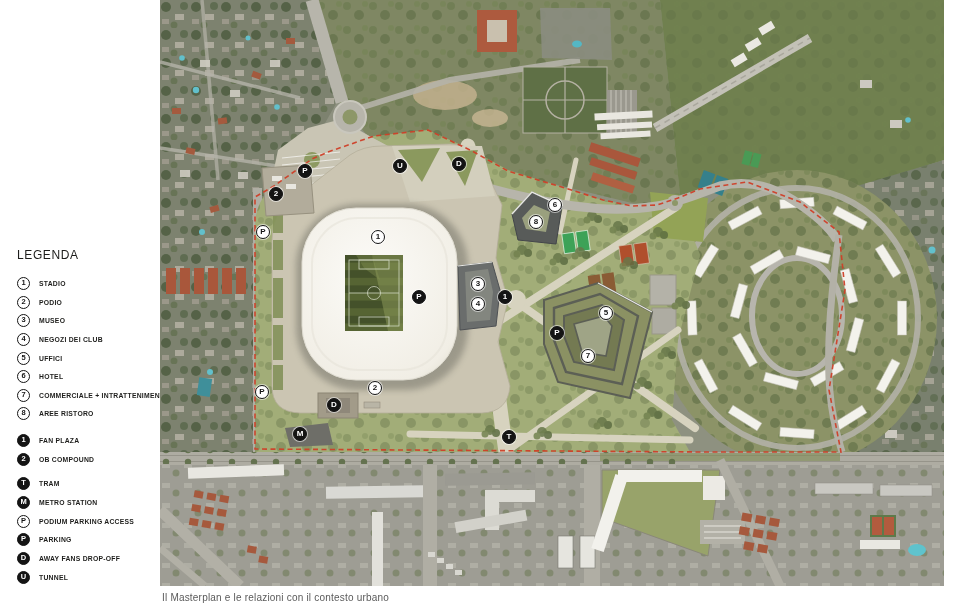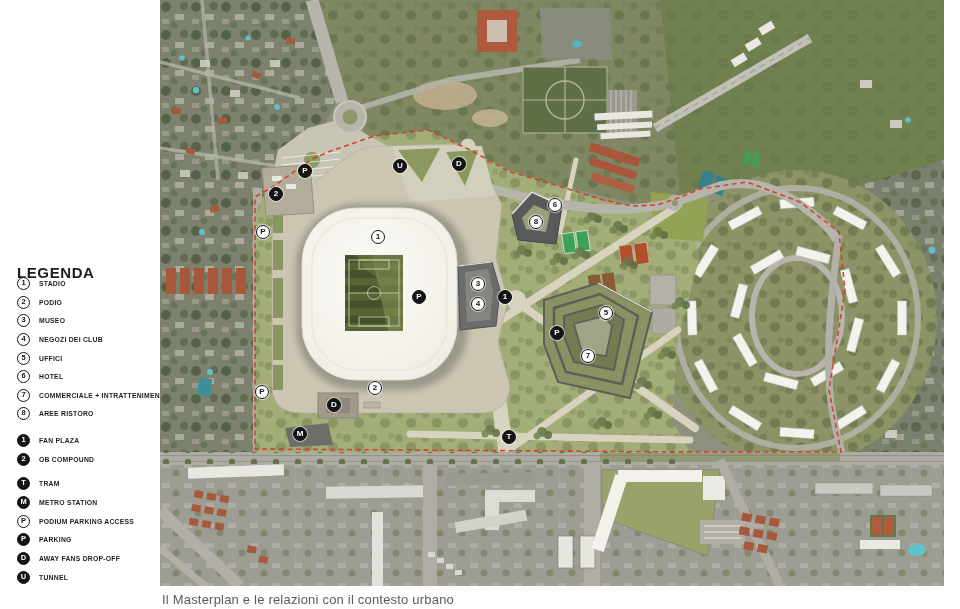--- a/index.html
+++ b/index.html
@@ -1,36 +1,36 @@
 <!DOCTYPE html>
 <html><head>
 <meta charset="utf-8">
 <style>
   html,body{margin:0;padding:0;background:#ffffff;}
   #page{position:relative;width:960px;height:609px;background:#ffffff;overflow:hidden;
         font-family:"Liberation Sans",sans-serif;}
   
   #legend{position:absolute;left:0;top:240px;width:160px;height:350px;}
-  #legend-title{position:absolute;left:17px;top:24px;font-size:15px;font-weight:bold;
+  #legend-title{position:absolute;left:17px;top:8px;font-size:12px;font-weight:normal;
                 letter-spacing:.6px;color:#1d1d1b;}
   .lrow{position:absolute;left:17px;height:14px;display:flex;align-items:center;gap:9px;white-space:nowrap;}
   .lc{width:13px;height:13px;border-radius:50%;box-sizing:border-box;flex:0 0 13px;
       display:flex;align-items:center;justify-content:center;font-size:7.5px;font-weight:bold;line-height:1;}
   .lc.o{background:#fff;border:1.6px solid #141414;color:#141414;}
   .lc.f{background:#141414;border:1.6px solid #141414;color:#fff;}
   .ll{font-size:6.8px;font-weight:bold;letter-spacing:.25px;color:#1d1d1b;}
   
   #map{position:absolute;left:160px;top:0;width:784px;height:586px;}
   #map svg{display:block;}
   .mk{position:absolute;width:14px;height:14px;border-radius:50%;box-sizing:border-box;
       transform:translate(-50%,-50%);display:flex;align-items:center;justify-content:center;
       font-size:8px;font-weight:bold;line-height:1;box-shadow:0 0 0 1px rgba(255,255,255,.55);}
   .mk.o{background:#fff;border:1.8px solid #141414;color:#141414;}
   .mk.f{background:#141414;border:1.8px solid #141414;color:#fff;}
-  #caption{position:absolute;left:162px;top:592px;font-size:13px;color:#5a5a5a;letter-spacing:.2px;}
+  #caption{position:absolute;left:162px;top:592px;font-size:10px;color:#5a5a5a;letter-spacing:.2px;}
 </style>
 </head>
 <body>
 
 <div id="page">
 
   <div id="legend">
     <div id="legend-title">LEGENDA</div>
 
     <div class="lrow" style="top:36px">

